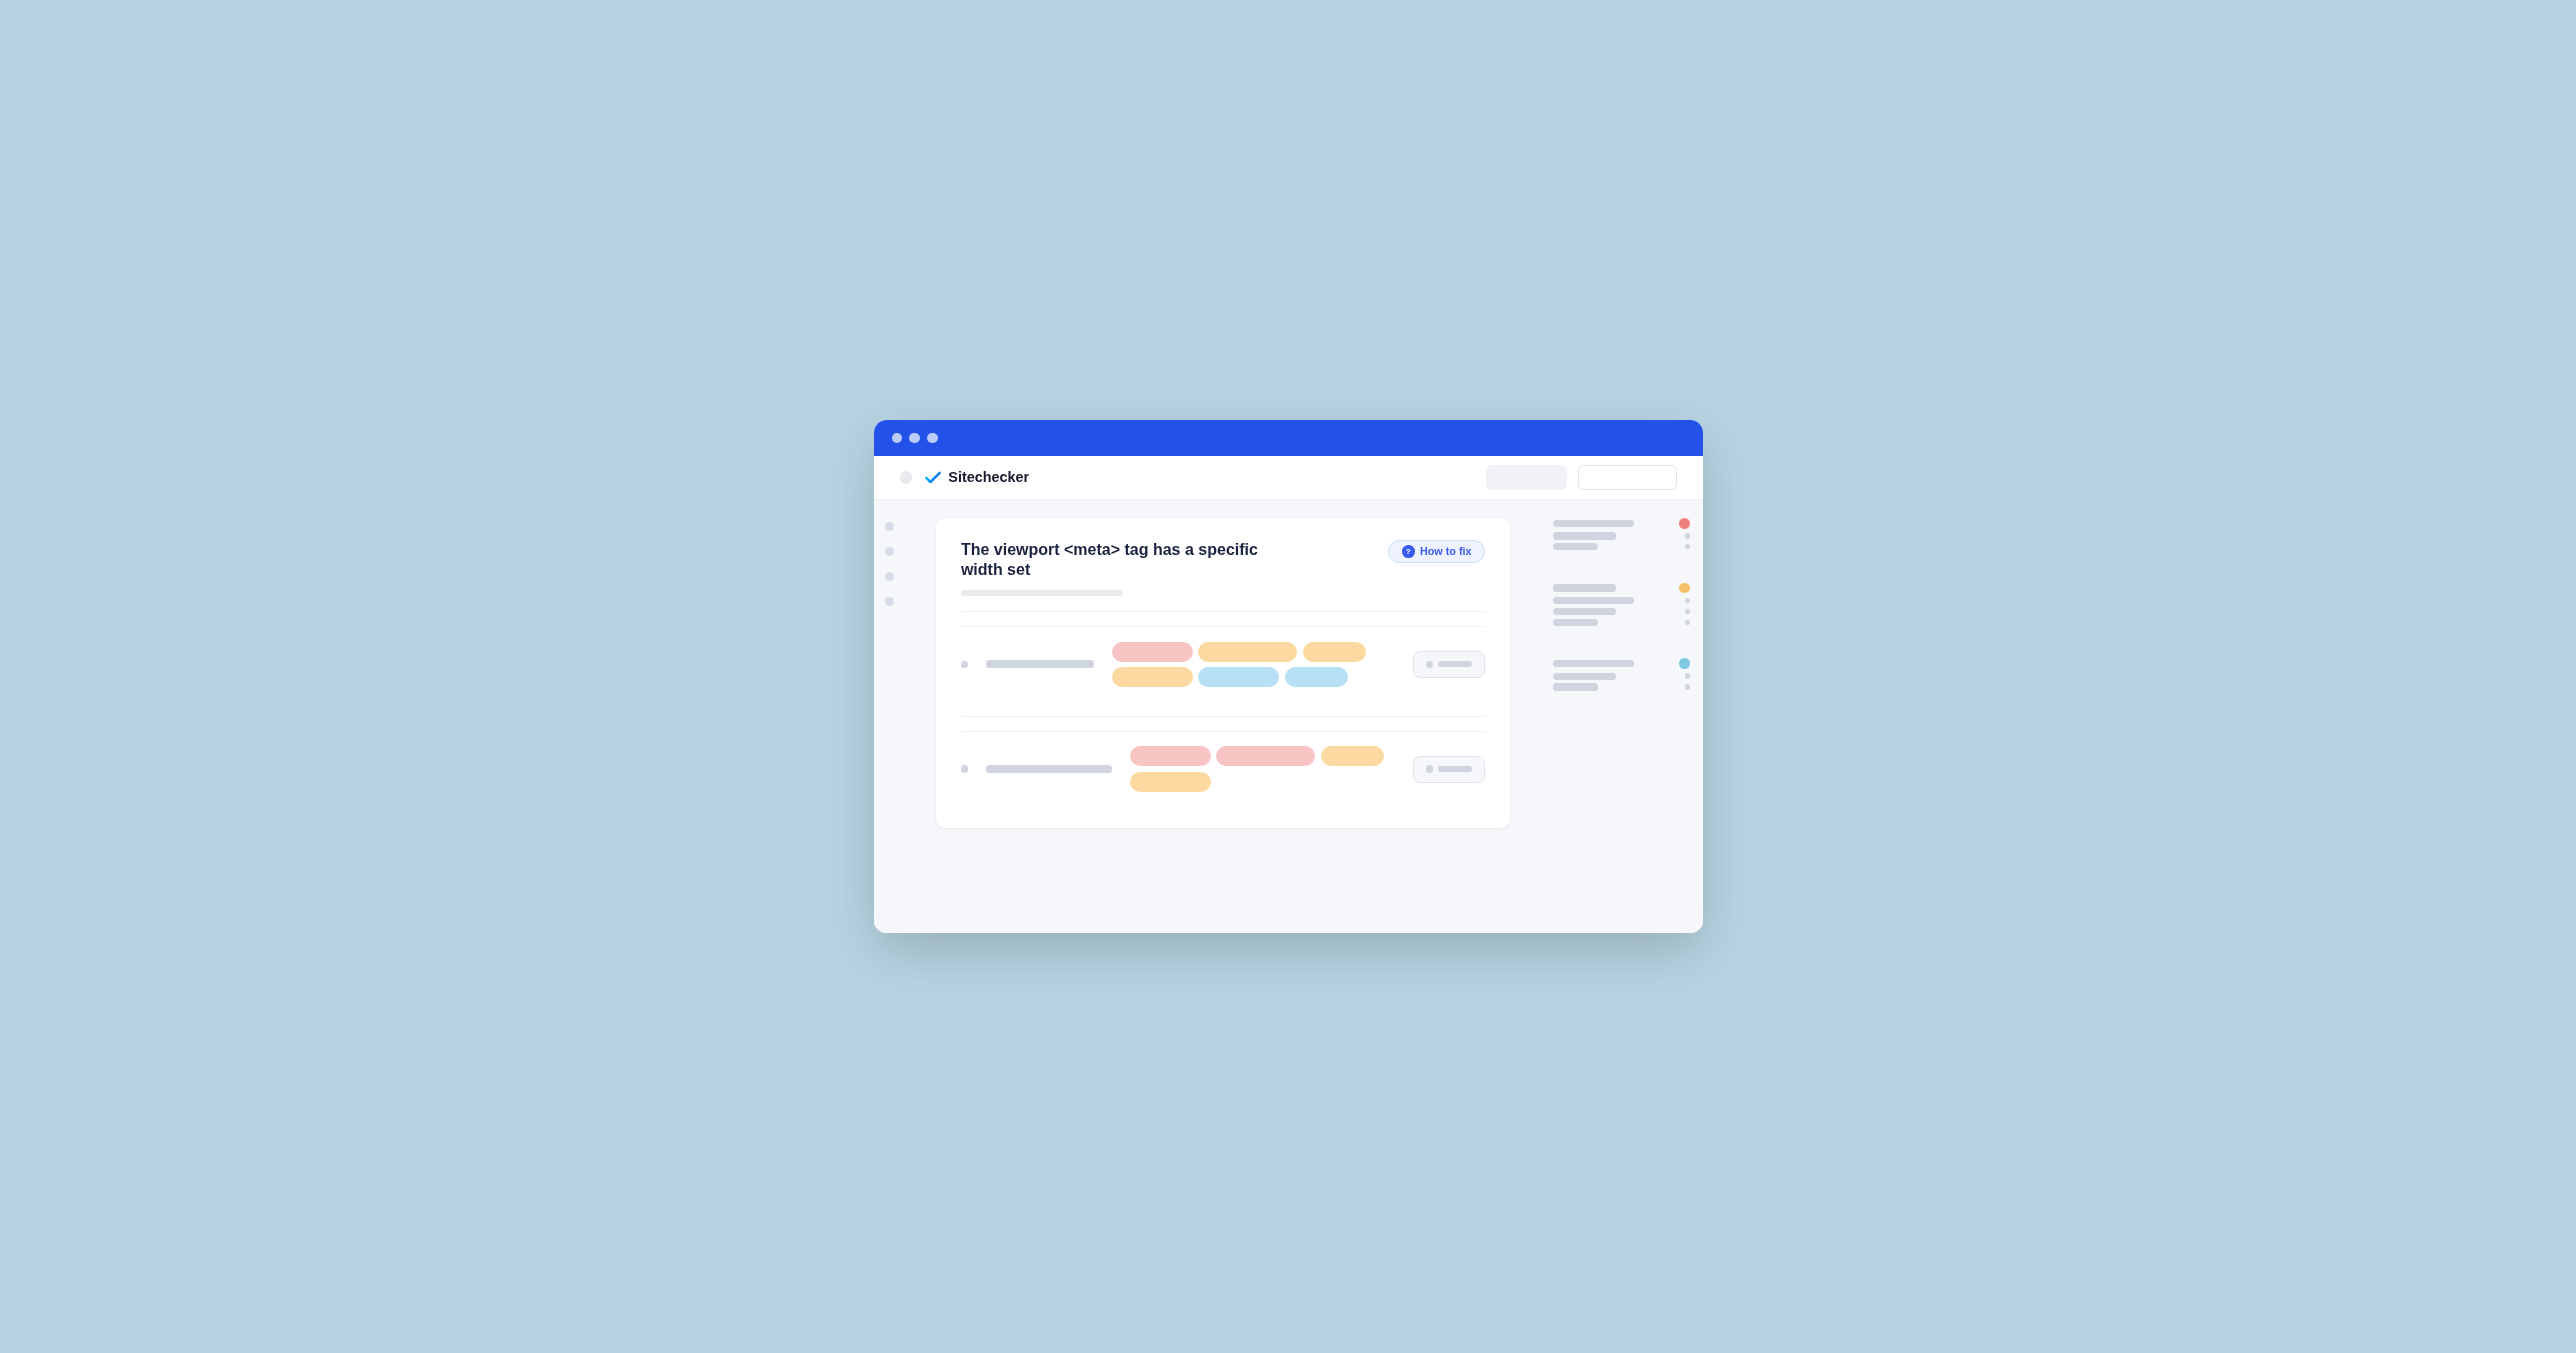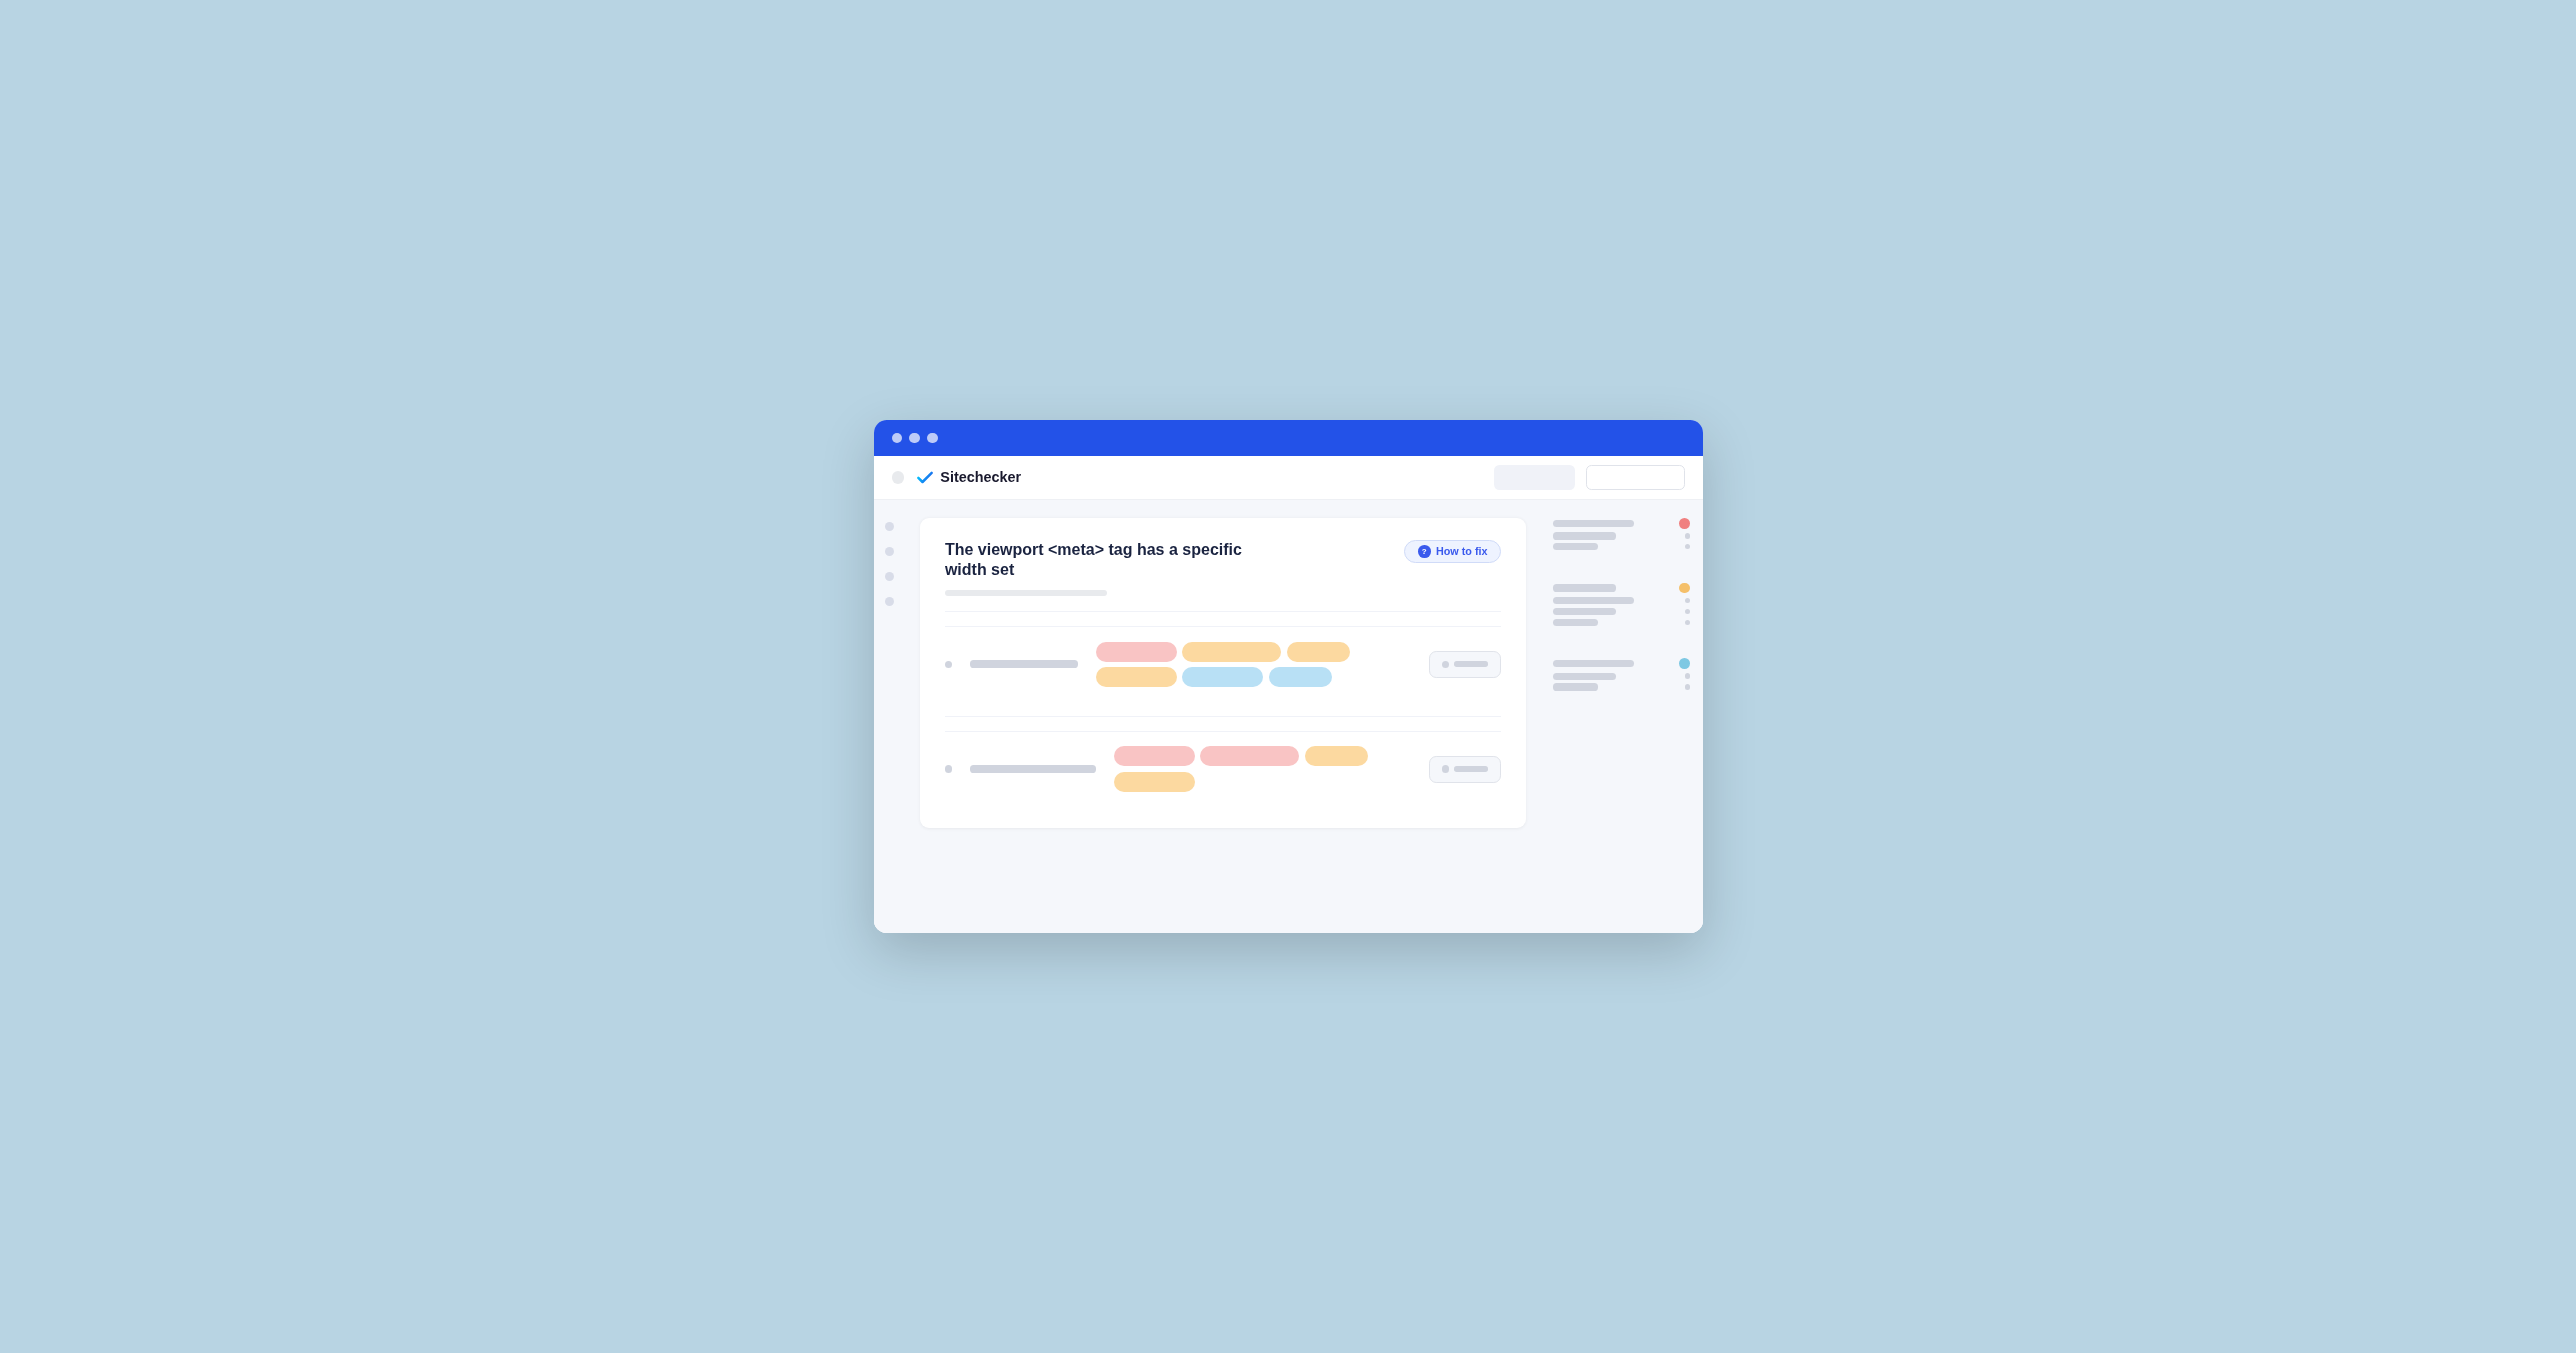--- a/index.html
+++ b/index.html
@@ -31,21 +31,21 @@
 
     .traffic-light {
       width: 10.8px;
       height: 10.8px;
       border-radius: 50%;
       background: rgba(255,255,255,0.7);
     }
 
     .browser-toolbar {
       background: #fff;
-      padding: 9px 18px;
+      padding: 9px 26px;
       display: flex;
       align-items: center;
       gap: 10.8px;
       border-bottom: 0.9px solid #eef0f4;
     }
 
     .toolbar-circle {
       width: 12.6px;
       height: 12.6px;
       border-radius: 50%;
@@ -82,20 +82,21 @@
       border: 1.4px solid #e0e3ea;
       border-radius: 5.4px;
       height: 25px;
       width: 99px;
     }
 
     .browser-body {
       display: flex;
       background: #f5f7fb;
       min-height: 433px;
+      gap: 16px;
     }
 
     .sidebar-left {
       width: 32px;
       padding: 21.6px 9px;
       display: flex;
       flex-direction: column;
       gap: 16px;
       align-items: center;
       background: #f5f7fb;

